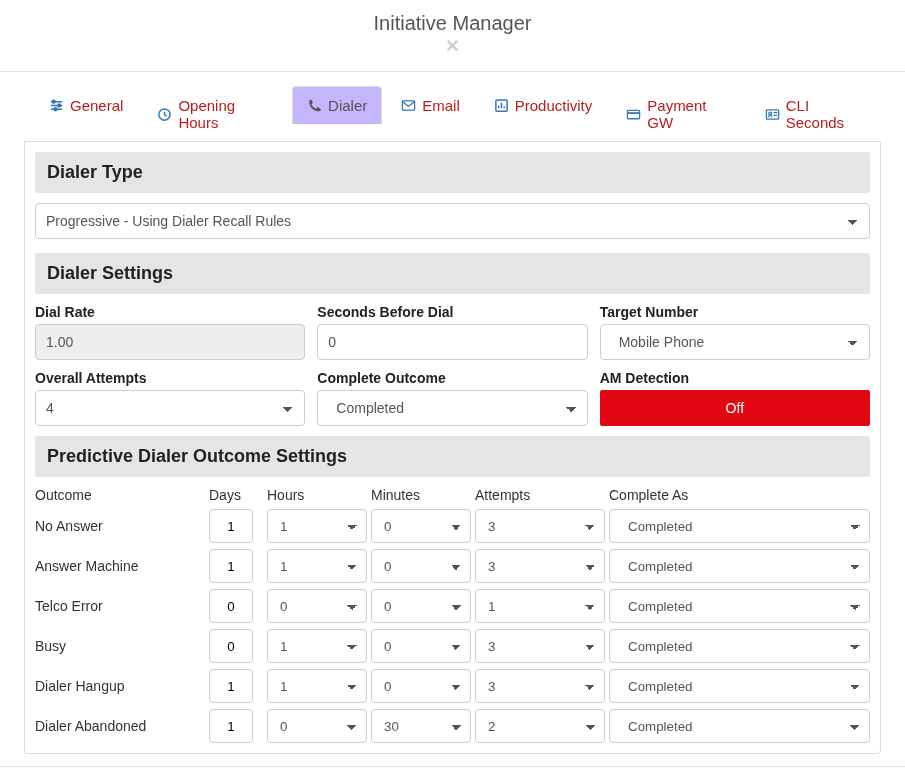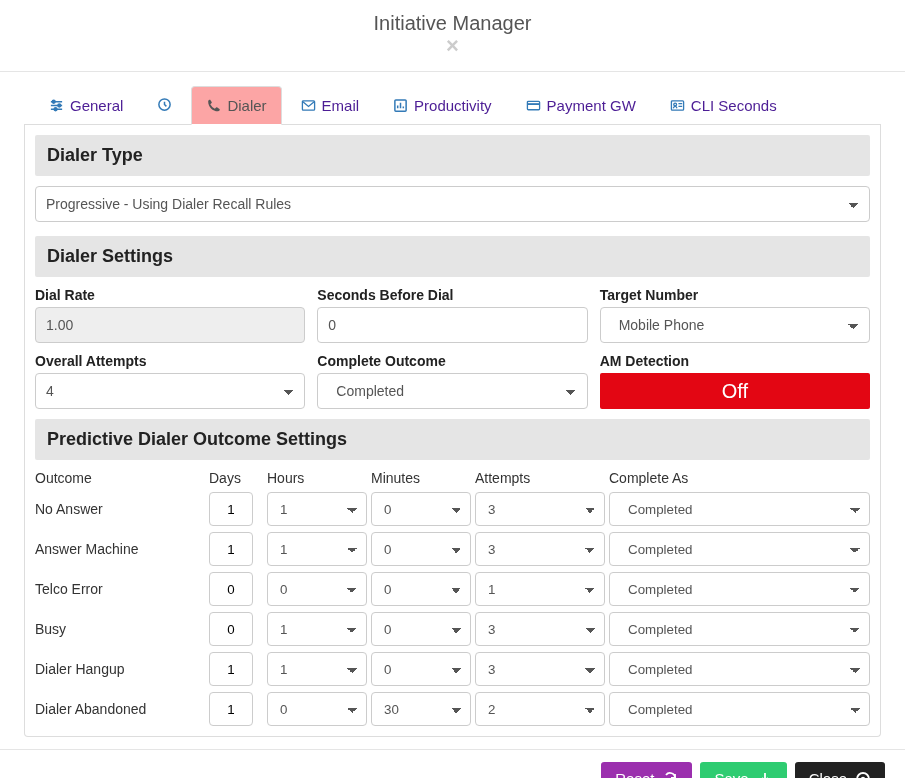--- a/index.html
+++ b/index.html
@@ -8,22 +8,22 @@
   .modal-header { padding:12px 16px 14px 16px; display:flex; align-items:center; justify-content:space-between;flex-direction:column; }
   .modal-title { font-size:20px; color:#555; font-weight:400; }
   .close-x { color:#ccc; font-size:22px; font-weight:700; line-height:1; cursor:pointer; }
   hr.divider { border:none; border-top:1px solid #e5e5e5; margin:0; }
 
   .body { padding: 14px 24px 12px 24px; }
 
   
   .nav-tabs { list-style:none; padding:0; margin:0 0 0 0; border-bottom:1px solid #ddd; display:flex; gap:4px; padding-left:10px; }
   .nav-tabs li { position:relative; margin-bottom:-1px; }
-  .nav-tabs li a { display:inline-flex; align-items:center; gap:6px; padding:10px 14px; color:#4c1d95; text-decoration:none; border:1px solid transparent; border-radius:4px 4px 0 0; font-size:15px; }
-  .nav-tabs li.active a { color:#555; background:#fca5a5; border-color:#ddd #ddd #fff #ddd; }
+  .nav-tabs li a { display:inline-flex; align-items:center; gap:6px; padding:10px 14px; color:#b91c1c; text-decoration:none; border:1px solid transparent; border-radius:4px 4px 0 0; font-size:15px; }
+  .nav-tabs li.active a { color:#555; background:#c4b5fd; border-color:#ddd #ddd #fff #ddd; }
   .nav-tabs .icon { display:inline-flex; }
 
   .panel { border:1px solid #ddd; border-top:none; border-radius:0 0 4px 4px; padding:10px; }
 
   .section-header { background:#e5e5e5; color:#222; font-weight:700; font-size:18px; padding:10px 12px; border-radius:2px; }
 
   .row { display:flex; gap:12px; margin-top:10px; }
   .col { flex:1; display:flex; flex-direction:column; }
   .lbl { font-weight:700; margin-bottom:4px; color:#222; }
 
@@ -47,21 +47,21 @@
       calc(100% - 16px) 16px,
       calc(100% - 11px) 16px;
     background-size: 5px 5px, 5px 5px;
     background-repeat:no-repeat;
     padding-right:24px;
   }
   .form-select.indent { padding-left:18px; }
 
   .btn-off {
     background:#e30613; color:#fff; border:none; border-radius:2px; height:36px;
-    display:flex; align-items:center; justify-content:center; font-size:20px; font-weight:400;
+    display:flex; align-items:center; justify-content:center; font-size:14px; font-weight:400;
   }
 
   
   .outcome-head, .outcome-row { display:grid; grid-template-columns: 170px 54px 100px 100px 130px 1fr; gap:0 4px; align-items:center; }
   .outcome-head { font-weight:400; margin-top:10px; }
   .outcome-row { margin-top:6px; }
   .outcome-row .cell-days input { width:44px; text-align:center; height:34px; border:1px solid #ccc; border-radius:4px; }
   .small-select {
     appearance:none;
     border:1px solid #ccc; border-radius:4px; height:34px; width:100%;
@@ -110,20 +110,21 @@
         </span>
         <span>General</span>
       </a></li>
       <li><a href="#">
         <span class="icon">
           <svg width="15" height="15" viewBox="0 0 16 16" fill="none" stroke="#337ab7" stroke-width="1.6">
                 <circle cx="8" cy="8" r="6"></circle>
                 <path d="M8 5v3l2 2"></path>
               </svg>
         </span>
+        <span>Opening Hours</span>
       </a></li>
       <li class="active"><a href="#">
         <span class="icon">
           <svg width="15" height="15" viewBox="0 0 16 16" fill="#555">
                 <path d="M3.654 1.328a.678.678 0 0 1 .58.29l1.82 2.73a.678.678 0 0 1-.093.863L4.57 6.6a10.5 10.5 0 0 0 4.83 4.83l1.39-1.39a.678.678 0 0 1 .863-.093l2.73 1.82a.678.678 0 0 1 .29.58c0 1.02-.83 1.85-1.85 1.85-5.8 0-10.5-4.7-10.5-10.5 0-1.02.83-1.85 1.85-1.85z"></path>
               </svg>
         </span>
         <span>Dialer</span>
       </a></li>
       <li><a href="#">

